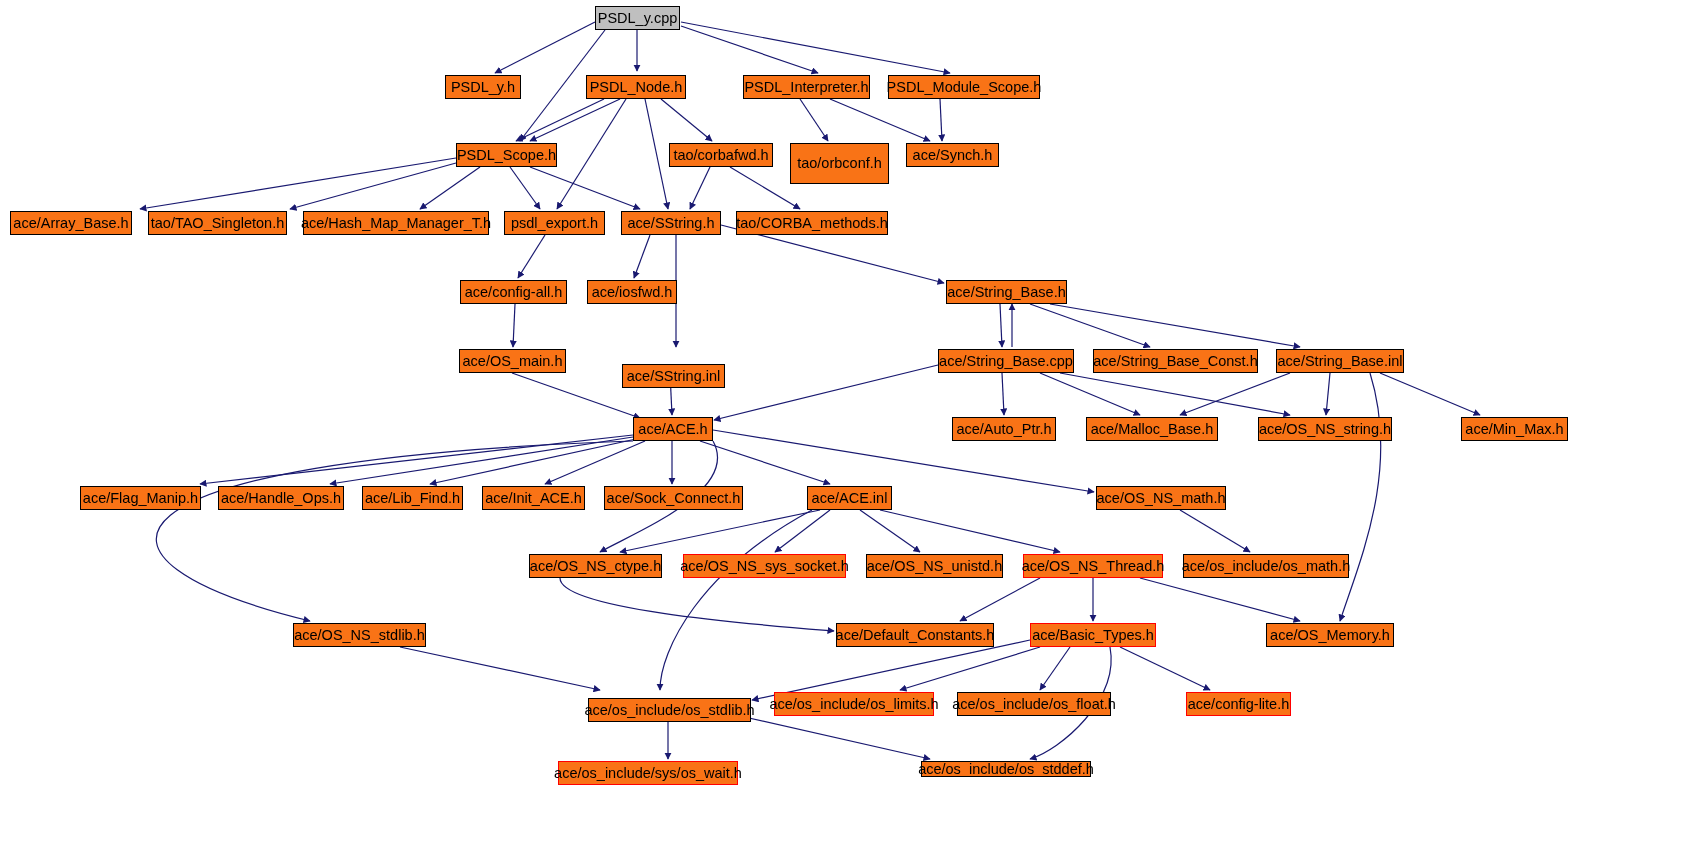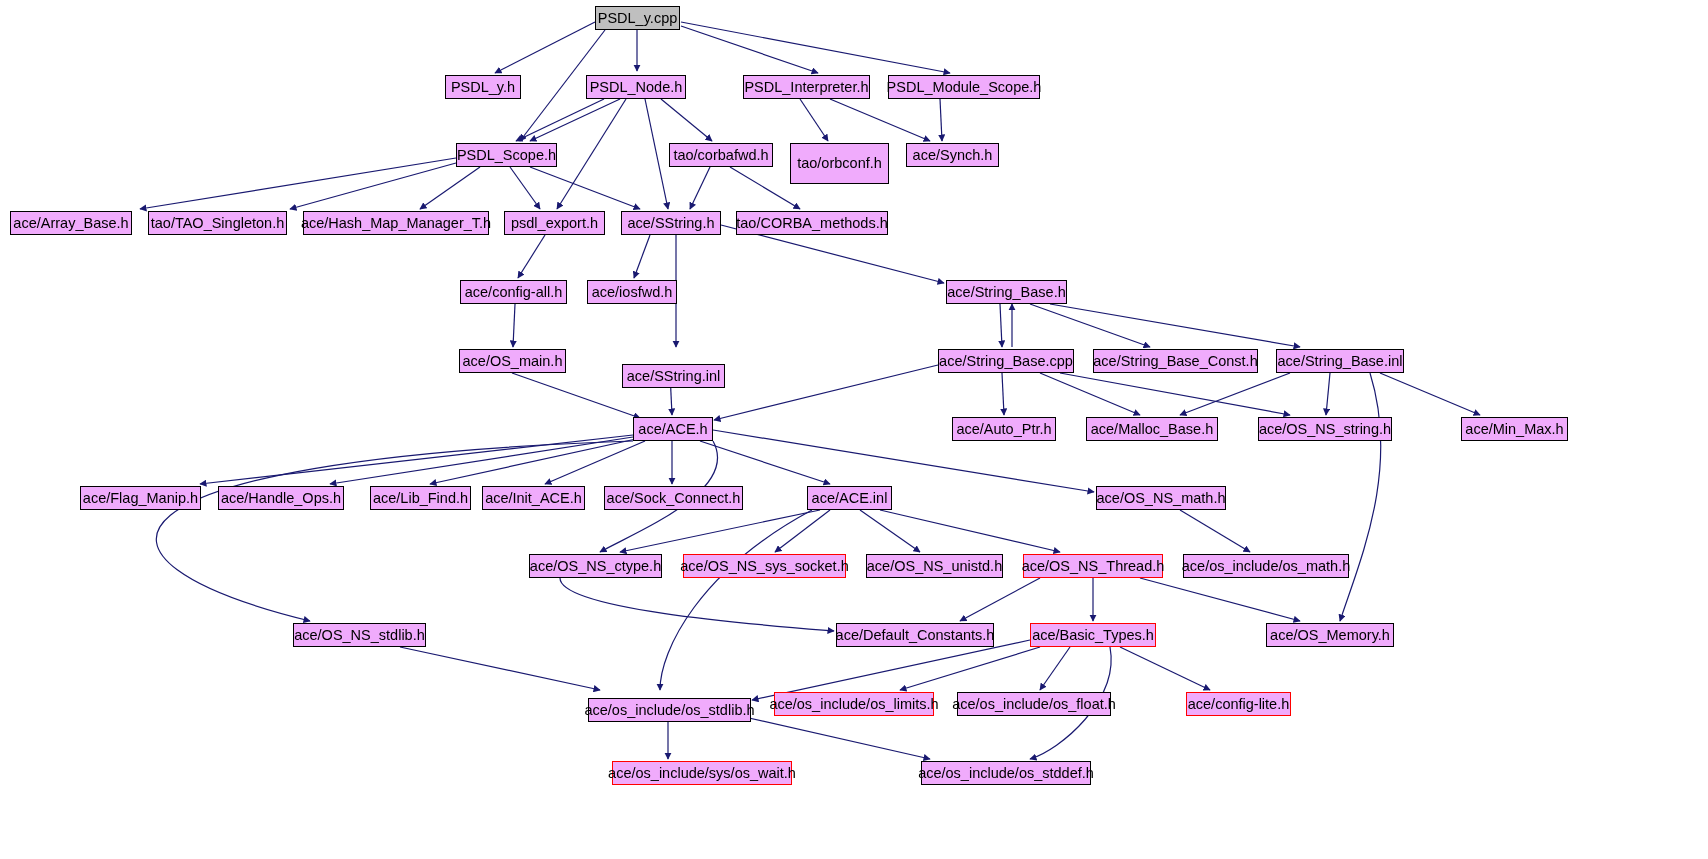--- a/index.html
+++ b/index.html
@@ -1,20 +1,20 @@
 <!DOCTYPE html>
 <html><head>
 <meta charset="utf-8">
 <style>
   html,body{margin:0;padding:0;background:#ffffff;}
   body{font-family:"Liberation Sans","DejaVu Sans",sans-serif;}
   #graph{position:relative;width:1708px;height:859px;overflow:hidden;background:#ffffff;}
   #edges{position:absolute;left:0;top:0;width:1708px;height:859px;}
   .node{position:absolute;box-sizing:border-box;display:flex;align-items:center;
-        justify-content:center;background:#f0abfc;border:1px solid #000000;
+        justify-content:center;background:#f97316;border:1px solid #000000;
         font-size:14.5px;color:#000000;white-space:nowrap;line-height:1;}
   .node.root{background:#bfbfbf;border-color:#000000;}
   .node.warn{border-color:#ff0000;}
   .node .lbl{pointer-events:none;}
 </style>
 </head>
 <body>
 
 <div id="graph">
   <svg id="edges" xmlns="http://www.w3.org/2000/svg">
@@ -173,21 +173,21 @@
     </div>
     <div class="node" style="left: 1461px; top: 417px; width: 107px; height: 24px;">
       <span class="lbl">ace/Min_Max.h</span>
     </div>
     <div class="node" style="left: 80px; top: 486px; width: 121px; height: 24px;">
       <span class="lbl">ace/Flag_Manip.h</span>
     </div>
     <div class="node" style="left: 218px; top: 486px; width: 126px; height: 24px;">
       <span class="lbl">ace/Handle_Ops.h</span>
     </div>
-    <div class="node" style="left: 362px; top: 486px; width: 101px; height: 24px; margin-left: 8px;">
+    <div class="node" style="left: 362px; top: 486px; width: 101px; height: 24px;">
       <span class="lbl">ace/Lib_Find.h</span>
     </div>
     <div class="node" style="left: 482px; top: 486px; width: 103px; height: 24px;">
       <span class="lbl">ace/Init_ACE.h</span>
     </div>
     <div class="node" style="left: 604px; top: 486px; width: 139px; height: 24px;">
       <span class="lbl">ace/Sock_Connect.h</span>
     </div>
     <div class="node" style="left: 807px; top: 486px; width: 85px; height: 24px;">
       <span class="lbl">ace/ACE.inl</span>
@@ -227,19 +227,19 @@
     </div>
     <div class="node warn" style="left: 774px; top: 692px; width: 160px; height: 24px;">
       <span class="lbl">ace/os_include/os_limits.h</span>
     </div>
     <div class="node" style="left: 957px; top: 692px; width: 154px; height: 24px;">
       <span class="lbl">ace/os_include/os_float.h</span>
     </div>
     <div class="node warn" style="left: 1186px; top: 692px; width: 105px; height: 24px;">
       <span class="lbl">ace/config-lite.h</span>
     </div>
-    <div class="node warn" style="left: 612px; top: 761px; width: 180px; height: 24px;">
+    <div class="node warn" style="left: 558px; top: 761px; width: 180px; height: 24px;">
       <span class="lbl">ace/os_include/sys/os_wait.h</span>
     </div>
-    <div class="node" style="left: 921px; top: 761px; width: 170px; height: 24px;">
+    <div class="node" style="left: 921px; top: 761px; width: 170px; height: 16px;">
       <span class="lbl">ace/os_include/os_stddef.h</span>
     </div>
   </div>
 
 </body></html>

